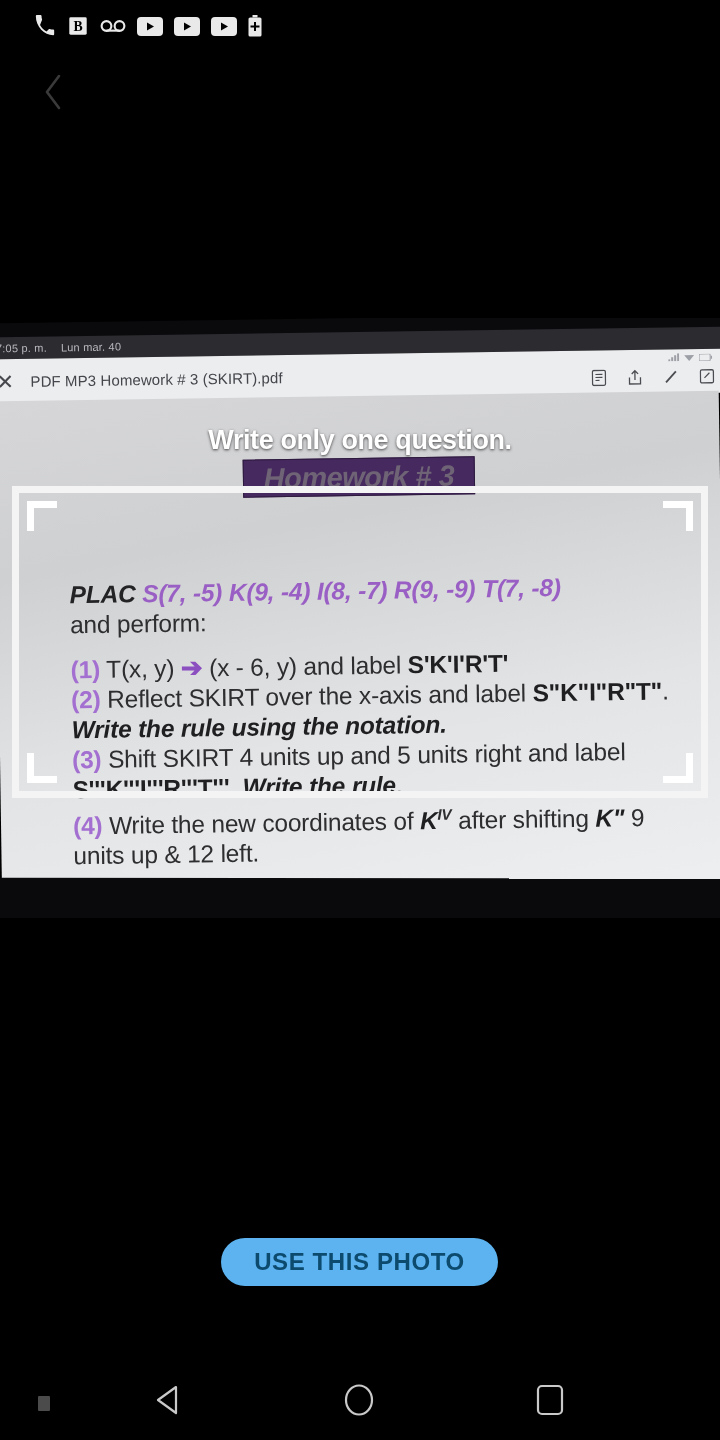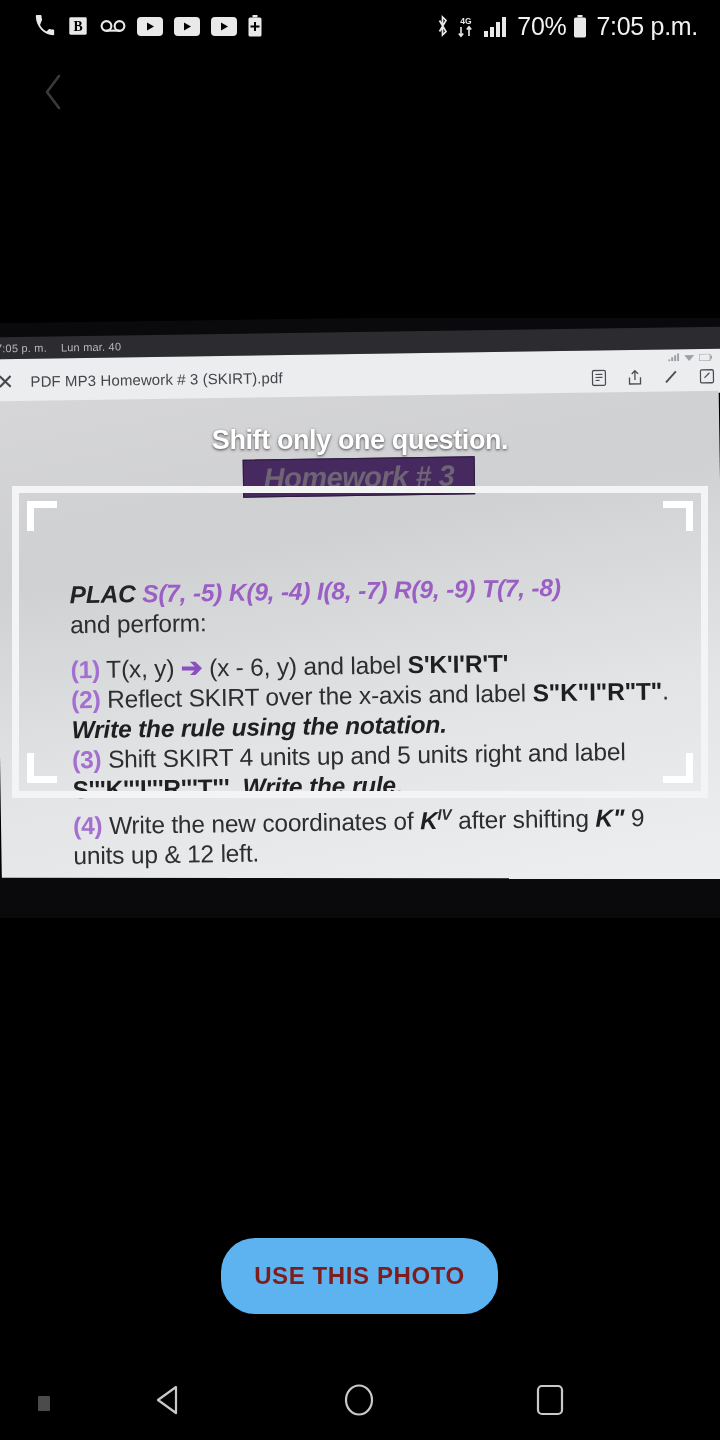--- a/index.html
+++ b/index.html
@@ -113,24 +113,24 @@
   .cc-br{ right:8px; bottom:8px; border-right:7px solid #fff; border-bottom:7px solid #fff; }
 
   .crop-hint{
     position:absolute; left:0; top:425px; width:720px; text-align:center;
     font-size:27px; font-weight:bold; color:#fff; letter-spacing:-0.4px;
     text-shadow:0 1px 3px rgba(0,0,0,.7);
   }
 
   
   .use-photo{
-    position:absolute; left:221px; top:1238px; width:277px; height:76px;
+    position:absolute; left:221px; top:1238px; width:277px; height:48px;
     background:#5cb3f0; border-radius:34px;
     display:flex; align-items:center; justify-content:center;
-    font-size:24px; font-weight:bold; color:#7f1d1d; letter-spacing:0.6px;
+    font-size:24px; font-weight:bold; color:#0c4a6e; letter-spacing:0.6px;
   }
 
   
   .navbar{
     position:absolute; left:0; bottom:0; width:720px; height:80px; background:#000;
   }
   .nav-dot{ position:absolute; left:38px; top:36px; width:12px; height:15px; background:#4b4b4b; border-radius:1px; }
   .nav-btn{ position:absolute; top:20px; width:76px; height:40px;
             display:flex; align-items:center; justify-content:center; }
   .nav-back{ left:131px; }
@@ -166,42 +166,20 @@
     <svg class="sb-ico" width="26" height="19" viewBox="0 0 26 19">
         <rect x="0" y="0" width="26" height="19" rx="4"></rect>
         <path d="M10 5.4 L17 9.5 L10 13.6 Z" fill="#000"></path>
       </svg>
     <svg class="sb-ico" width="14" height="22" viewBox="0 0 14 22">
         <rect x="4.5" y="0" width="5" height="2.4"></rect>
         <rect x="0.5" y="2.4" width="13" height="19.2" rx="1.6"></rect>
         <rect x="6" y="7" width="2" height="9" fill="#000"></rect>
         <rect x="2.5" y="10.5" width="9" height="2" fill="#000"></rect>
       </svg>
-  </div>
-  <div class="sb-right">
-    <svg class="sb-ico" width="15" height="24" viewBox="0 0 14 24">
-        <path d="M4 6.5 L10.5 17.5 L7 21 L7 3 L10.5 6.5 L4 17.5" fill="none" stroke="#e9e9e9" stroke-width="1.7"></path>
-      </svg>
-    <svg class="sb-ico" width="20" height="24" viewBox="0 0 20 24">
-        <text x="9" y="10" font-size="8.5" font-weight="bold" fill="#e9e9e9" text-anchor="middle" font-family="Liberation Sans, sans-serif">4G</text>
-        <path d="M4 13 L4 22 M1.8 19.5 L4 22.2 L6.2 19.5" stroke="#e9e9e9" stroke-width="1.6" fill="none"></path>
-        <path d="M12 22 L12 13 M9.8 15.5 L12 12.8 L14.2 15.5" stroke="#e9e9e9" stroke-width="1.6" fill="none"></path>
-      </svg>
-    <svg class="sb-ico" width="26" height="22" viewBox="0 0 26 22">
-        <rect x="0" y="16" width="4" height="6"></rect>
-        <rect x="6" y="12" width="4" height="10"></rect>
-        <rect x="12" y="7" width="4" height="15"></rect>
-        <rect x="18" y="2" width="4" height="20"></rect>
-      </svg>
-    <span class="sb-batt-pct">70%</span>
-    <svg class="sb-ico" width="14" height="23" viewBox="0 0 14 23">
-        <rect x="4.5" y="0" width="5" height="2.4"></rect>
-        <rect x="1" y="2.4" width="12" height="20" rx="1.6"></rect>
-      </svg>
-    <span class="sb-time">7:05 p.m.</span>
   </div>
 </div>
 
 <div class="backbar">
   <div class="back-chevron">
     <svg width="26" height="40" viewBox="0 0 26 40" fill="none">
         <path d="M18 4 L6 20 L18 36" stroke-width="2.6" stroke-linecap="round" stroke-linejoin="round"></path>
       </svg>
   </div>
 </div>
@@ -297,21 +275,21 @@
           <span class="es-coords">S(7, -5) K(9, -4) I(8, -7) R(9, -9) T(7, -8)</span>
         </div>
 
       </div>
     </div>
 
     <div class="photo-fade-bottom"></div>
   </div>
 </div>
 
-<div class="crop-hint">Shift only one question.</div>
+<div class="crop-hint">Write only one question.</div>
 
 <div class="crop-frame">
   <div class="crop-corner cc-tl"></div>
   <div class="crop-corner cc-tr"></div>
   <div class="crop-corner cc-bl"></div>
   <div class="crop-corner cc-br"></div>
 </div>
 
 <div class="use-photo">USE THIS PHOTO</div>
 

